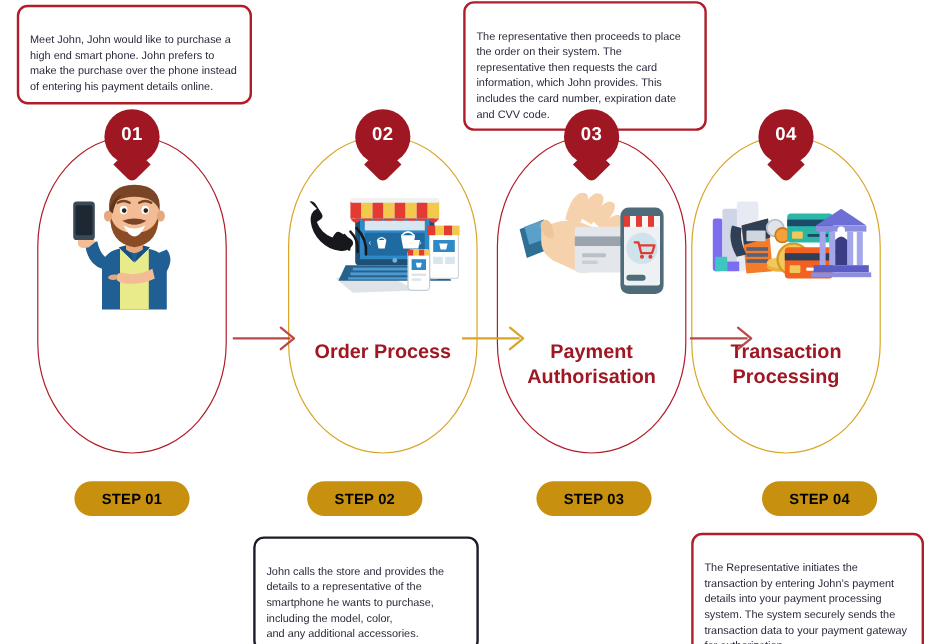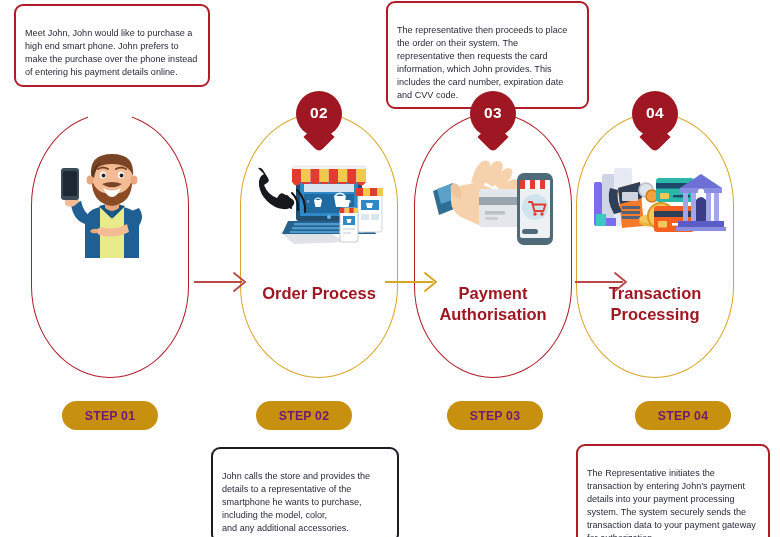--- a/index.html
+++ b/index.html
@@ -143,21 +143,21 @@
   }
 
   
   .step-label {
     position: absolute;
     top: 401px;
     width: 96px;
     height: 29px;
     border-radius: 15px;
     background: #c8900f;
-    color: #701a75;
+    color: #000000;
     font-size: 12.3px;
     font-weight: bold;
     display: flex;
     align-items: center;
     justify-content: center;
     letter-spacing: 0.2px;
   }
   #label-1 { left: 62px;  }
   #label-2 { left: 256px; }
   #label-3 { left: 447px; }
@@ -186,20 +186,23 @@
 <div class="callout dark" id="callout-3">John calls the store and provides the details to a representative of the smartphone he wants to purchase, including the model, color,
 and any additional accessories.</div>
 
 <div class="callout red" id="callout-4">The Representative initiates the transaction by entering John’s payment details into your payment processing system. The system securely sends the transaction data to your payment gateway for authorization.</div>
 
 <div class="stage">
 
   <div class="step" id="step-1">
     <div class="pill-outline"></div>
     <div class="pill-gap"></div>
+    <div class="badge">
+      <span class="badge-num">01</span>
+    </div>
     <div class="illus">
       <svg width="110" height="112" viewBox="0 0 110 112">
 
         <path d="M30 112 L30 78 Q30 64 45 61 L68 61 Q84 64 84 78 L84 112 Z" fill="#1f5f94"></path>
         <path d="M45 61 L57 72 L69 61 L69 112 L45 112 Z" fill="#e9ea8a"></path>
         <path d="M45 61 L57 72 L50 61 Z" fill="#2d7db8"></path>
         <path d="M69 61 L57 72 L64 61 Z" fill="#2d7db8"></path>
 
         <path d="M44 60 L57 73 L52 58 Z" fill="#17527f"></path>
         <path d="M70 60 L57 73 L62 58 Z" fill="#17527f"></path>

